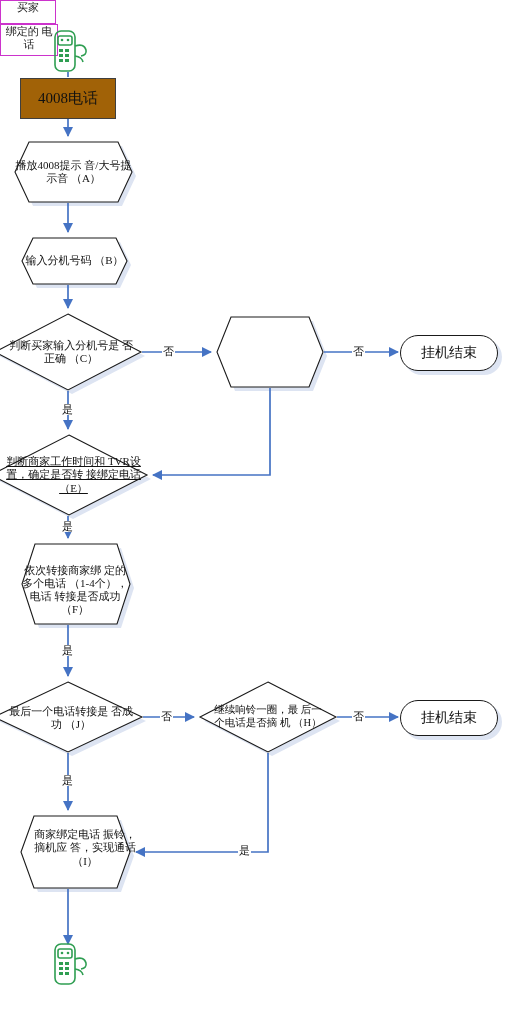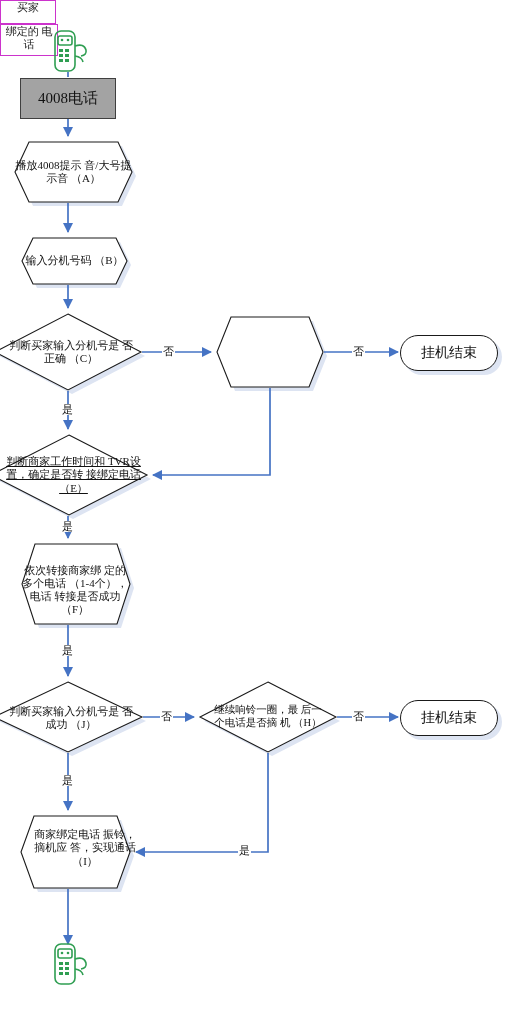--- a/index.html
+++ b/index.html
@@ -15,21 +15,21 @@
   .node .txt{display:block;line-height:1.18;white-space:pre-line;}
 
   
   .actor-box{
     border:1.5px solid #cc33cc;background:#ffffff;
     font-size:11px;line-height:1.15;color:#222;
     display:flex;align-items:flex-start;justify-content:center;text-align:center;
   }
 
   
-  .rect{border:1px solid #3f3f3f;background:#a3a3a3;font-size:15px;}
+  .rect{border:1px solid #3f3f3f;background:#a16207;font-size:15px;}
 
   
   .stadium{
     border:1.6px solid #1a1a1a;background:#fff;border-radius:999px;
     font-size:14px;
   }
 
   
   .shape-text{position:absolute;display:flex;align-items:center;justify-content:center;text-align:center;font-size:11px;line-height:1.2;}
   .shape-text.small{font-size:10.5px;}
@@ -178,21 +178,21 @@
 
   <div class="shape-text" style="left:22px;top:546px;width:106px;height:88px;">
     <span class="txt">依次转接商家绑
 定的多个电话
 （1-4个），电话
 转接是否成功
 （F）</span>
   </div>
 
   <div class="shape-text" style="left:6px;top:700px;width:130px;height:36px;">
-    <span class="txt">判断买家输入分机号是
+    <span class="txt">最后一个电话转接是
 否成功  （J）</span>
   </div>
 
   <div class="shape-text small" style="left:210px;top:694px;width:116px;height:46px;">
     <span class="txt">继续响铃一圈，最
 后一个电话是否摘
 机  （H）</span>
   </div>
 
   <div class="node stadium" style="left:400px;top:700px;width:98px;height:36px;">

